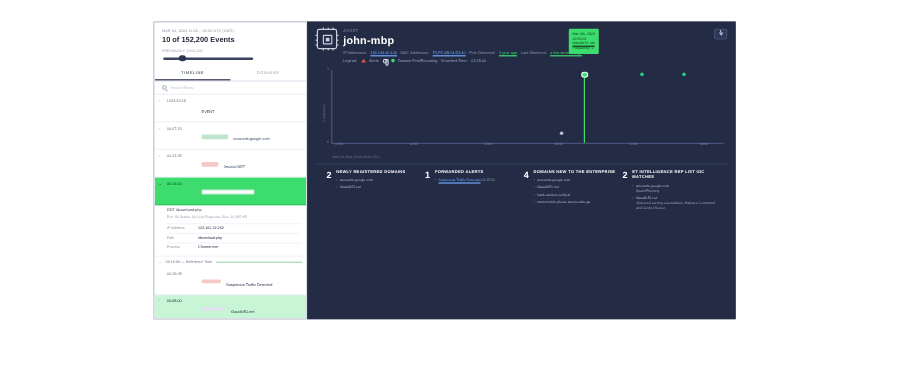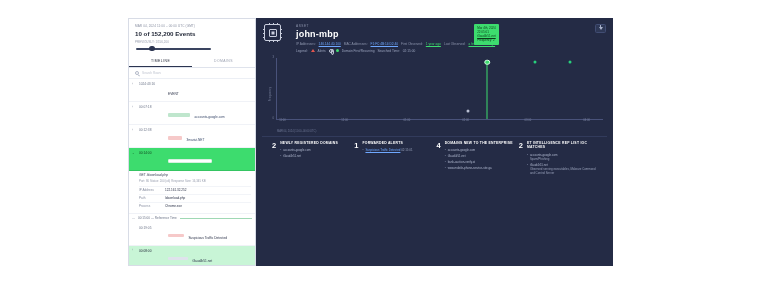--- a/index.html
+++ b/index.html
@@ -110,21 +110,21 @@
   .refline { display: flex; align-items: center; gap: 3px; width: 100%; }
   .refline .dash { flex: none; font-size: 3px; color: #9aa0b0; }
   .reftxt { font-size: 3.1px; color: #6c7488; white-space: nowrap; }
   .refrule { flex: 1; height: 1px; background: #9fd8b4; }
 
   
   .right-panel {
     flex: 1; background: #242b45; position: relative;
     display: flex; flex-direction: column;
   }
-  .asset-head { display: flex; gap: 15px; padding: 6px 8px 0 8px; }
+  .asset-head { display: flex; gap: 5px; padding: 6px 8px 0 8px; }
   .chip-icon {
     width: 17px; height: 17px; border: 1.2px solid #c9cedd;
     border-radius: 2px; position: relative; flex: none;
     display: flex; align-items: center; justify-content: center;
   }
   .chip-icon .core {
     width: 8px; height: 8px; border: 1.2px solid #c9cedd; border-radius: 1px;
   }
   .chip-icon .core::after {
     content: ""; position: absolute; left: 50%; top: 50%;

